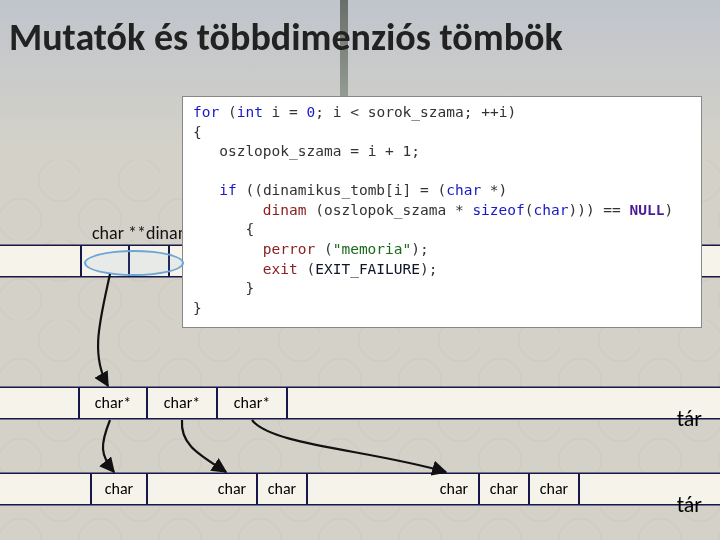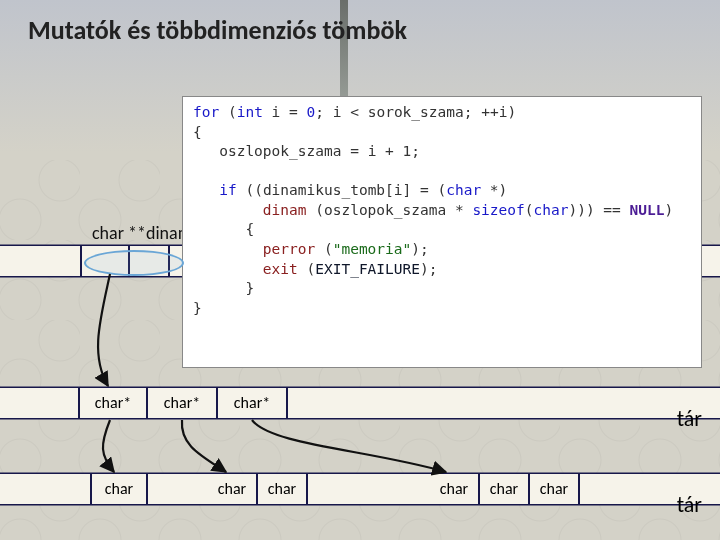--- a/index.html
+++ b/index.html
@@ -22,26 +22,26 @@
     z-index:0;
   }
   body::after{
     content:"";
     position:absolute;left:340px;top:0;width:8px;height:110px;
     background:linear-gradient(#6a6e6a,#9aa09a);
     z-index:0;
   }
   .title{
     position:relative;z-index:2;
-    font-size:26px;font-weight:700;color:#222;
-    padding:14px 0 0 28px;
+    font-size:38px;font-weight:700;color:#222;
+    padding:14px 0 0 9px;
   }
   .codebox{
     position:absolute;z-index:3;
-    left:182px;top:96px;width:520px;height:272px;
+    left:182px;top:96px;width:520px;height:232px;
     background:#fff;border:1px solid #888;
     font-family:Consolas,Menlo,monospace;
     font-size:14.5px;line-height:1.35;
     padding:6px 10px;box-sizing:border-box;
     white-space:pre;
     color:#333;
   }
   .codebox .kw{color:#1818c8}
   .codebox .ty{color:#1818c8}
   .codebox .nm{color:#1818c8}

